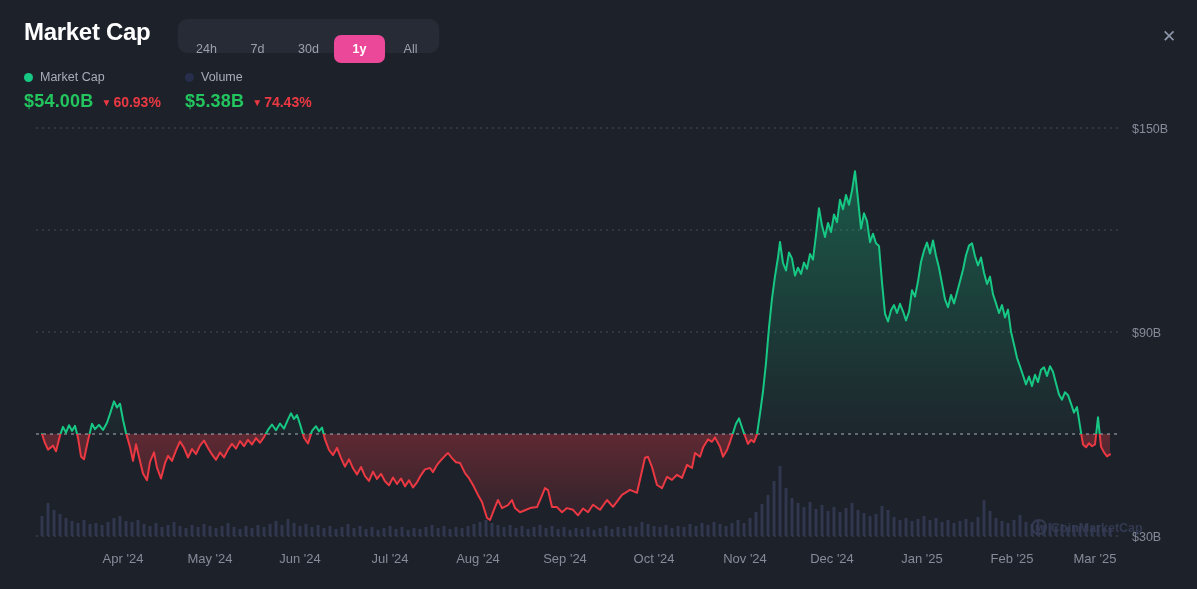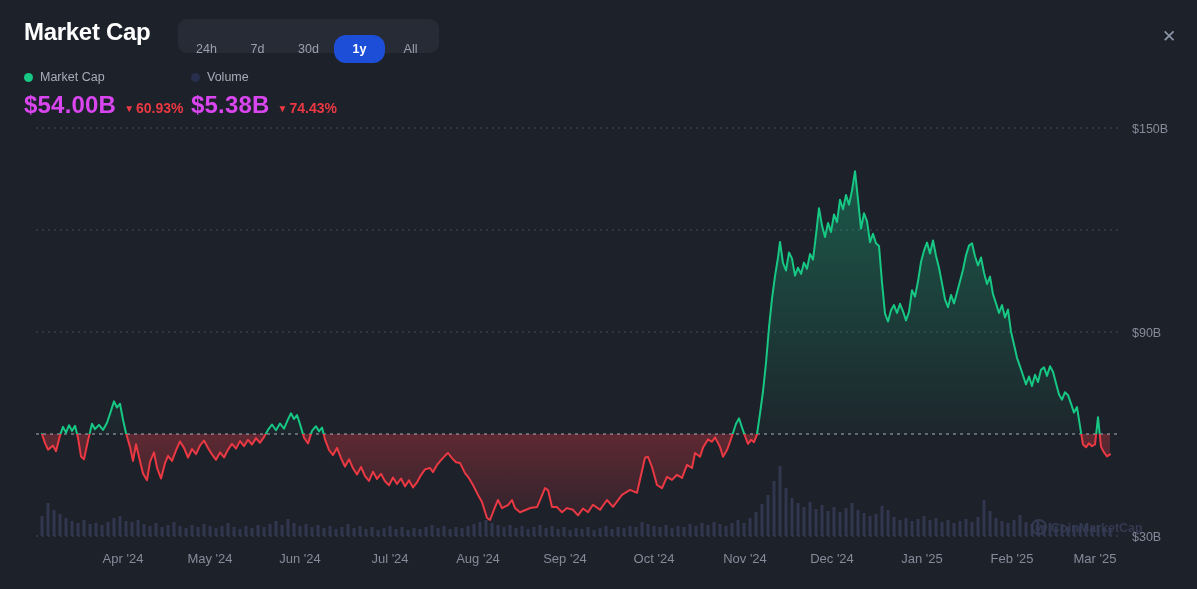--- a/index.html
+++ b/index.html
@@ -5,29 +5,29 @@
   html,body{margin:0;padding:0;}
   body{width:1197px;height:589px;background:#1d212a;position:relative;overflow:hidden;
        font-family:"Liberation Sans", sans-serif;}
   .app{position:absolute;inset:0;}
   .page-title{position:absolute;left:24px;top:18px;margin:0;font-size:24px;font-weight:700;
        color:#ffffff;letter-spacing:-0.3px;}
   .ranges{position:absolute;left:178px;top:19px;height:34px;background:#272b36;border-radius:9px;
        display:flex;align-items:center;padding:0 3px;box-sizing:border-box;}
   .range-btn{width:51px;height:28px;border:none;border-radius:7px;background:transparent;
        color:#9aa0ad;font-size:12.5px;font-family:inherit;cursor:pointer;padding:0;margin-top:26px;}
-  .range-btn.active{background:#1d4ed8;color:#ffffff;font-weight:700;border-radius:12px;}
+  .range-btn.active{background:#ec4899;color:#ffffff;font-weight:700;}
   .close-btn{position:absolute;left:1154px;top:22px;width:30px;height:30px;border:none;background:none;
        color:#8d95a8;font-size:17px;cursor:pointer;padding:0;line-height:30px;text-align:center;}
   .metric{position:absolute;top:70px;}
-  .metric-mc{left:24px;} .metric-vol{left:191px;}
+  .metric-mc{left:24px;} .metric-vol{left:185px;}
   .legend-line{display:flex;align-items:center;gap:7px;font-size:12.5px;color:#a6acb9;height:14px;}
   .dot{width:9px;height:9px;border-radius:50%;display:inline-block;}
   .value-line{margin-top:7px;display:flex;align-items:baseline;gap:8px;}
-  .val{font-size:24px;font-weight:700;color:#d946ef;letter-spacing:0.2px;}
+  .val{font-size:18px;font-weight:700;color:#22c55e;letter-spacing:0.2px;}
   .chg{font-size:14px;font-weight:700;display:flex;align-items:baseline;gap:2px;}
   .tri{font-size:10px;position:relative;top:-1px;}
   #chart-svg{position:absolute;left:0;top:0;}
 </style>
 </head>
 <body>
 
 <div class="app">
 
   <svg id="chart-svg" width="1197" height="589">

